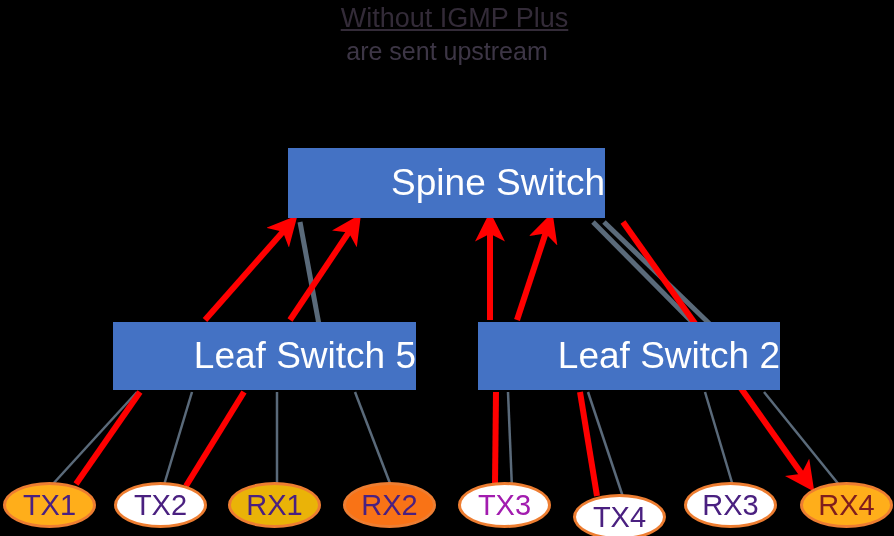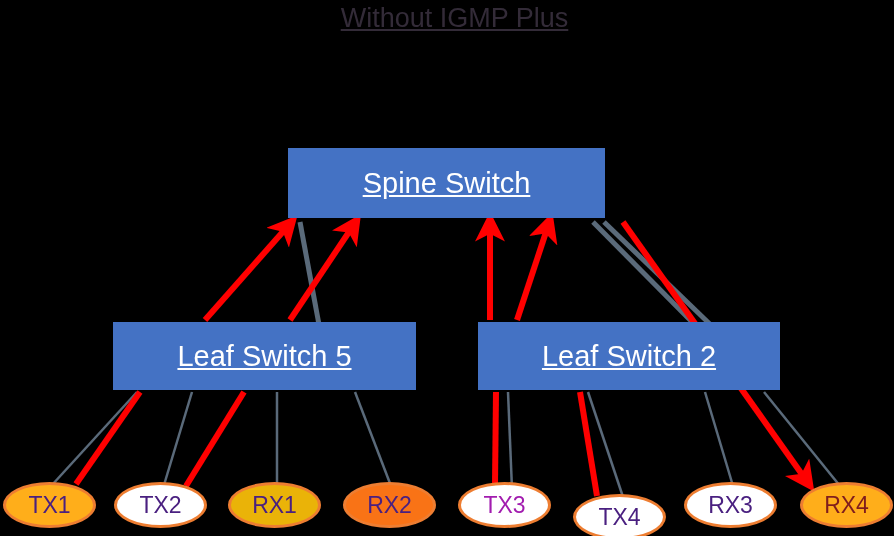--- a/index.html
+++ b/index.html
@@ -45,47 +45,47 @@
     font-size: 25px;
     color: #3D3646;
     line-height: 34px;
   }
   .switch-box {
     position: absolute;
     background: #4472C4;
     color: #FFFFFF;
     display: flex;
     align-items: center;
-    justify-content: center;
-    font-size: 29px;
+    justify-content: flex-end;
+    font-size: 37px;
     z-index: 4;
-    text-decoration: underline;
   }
   .node-oval {
     position: absolute;
     border: 3px solid #ED7D31;
     border-radius: 50%;
     display: flex;
     align-items: center;
     justify-content: center;
-    font-size: 23px;
+    font-size: 29px;
     color: #4A2080;
     box-sizing: border-box;
     z-index: 6;
   }
   .node-oval.fill-white { background: #FFFFFF; }
   .node-oval.fill-orange { background: #FFAE1A; }
 </style>
 </head>
 <body>
 
 <div id="canvas">
 
   <div class="title-block">
     <div class="title-main">Without IGMP Plus</div>
+    <div class="title-sub">are sent upstream</div>
   </div>
 
   <svg id="wires" viewBox="0 0 894 536">
     <defs>
       <marker id="arrowRed" markerWidth="5" markerHeight="5" refX="2.6" refY="2.5" orient="auto" markerUnits="strokeWidth">
         <path d="M0,0 L5,2.5 L0,5 L1.3,2.5 Z" fill="#FF0000"></path>
       </marker>
     </defs>
     <g id="g-idle-up">
         <line x1="320" y1="330" x2="300" y2="222" stroke="#5A6A7A" stroke-width="5" stroke-linecap="butt"></line>

